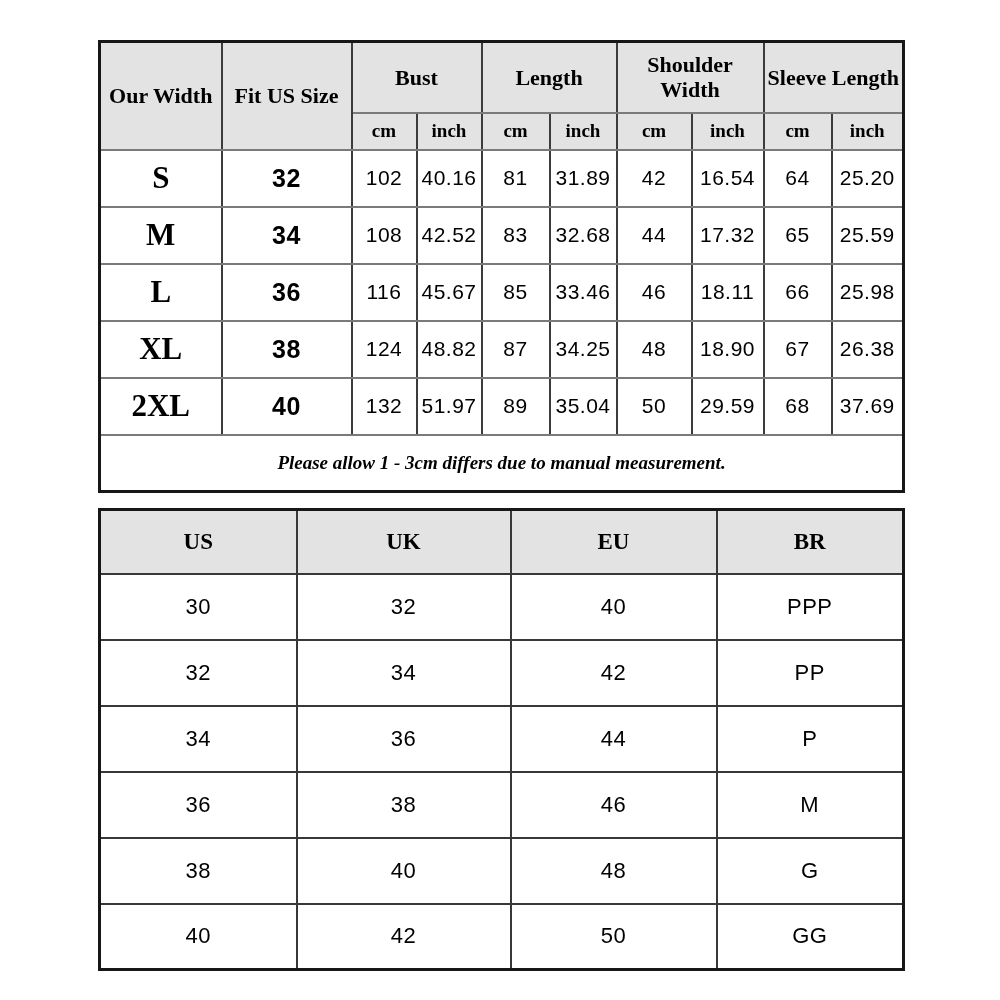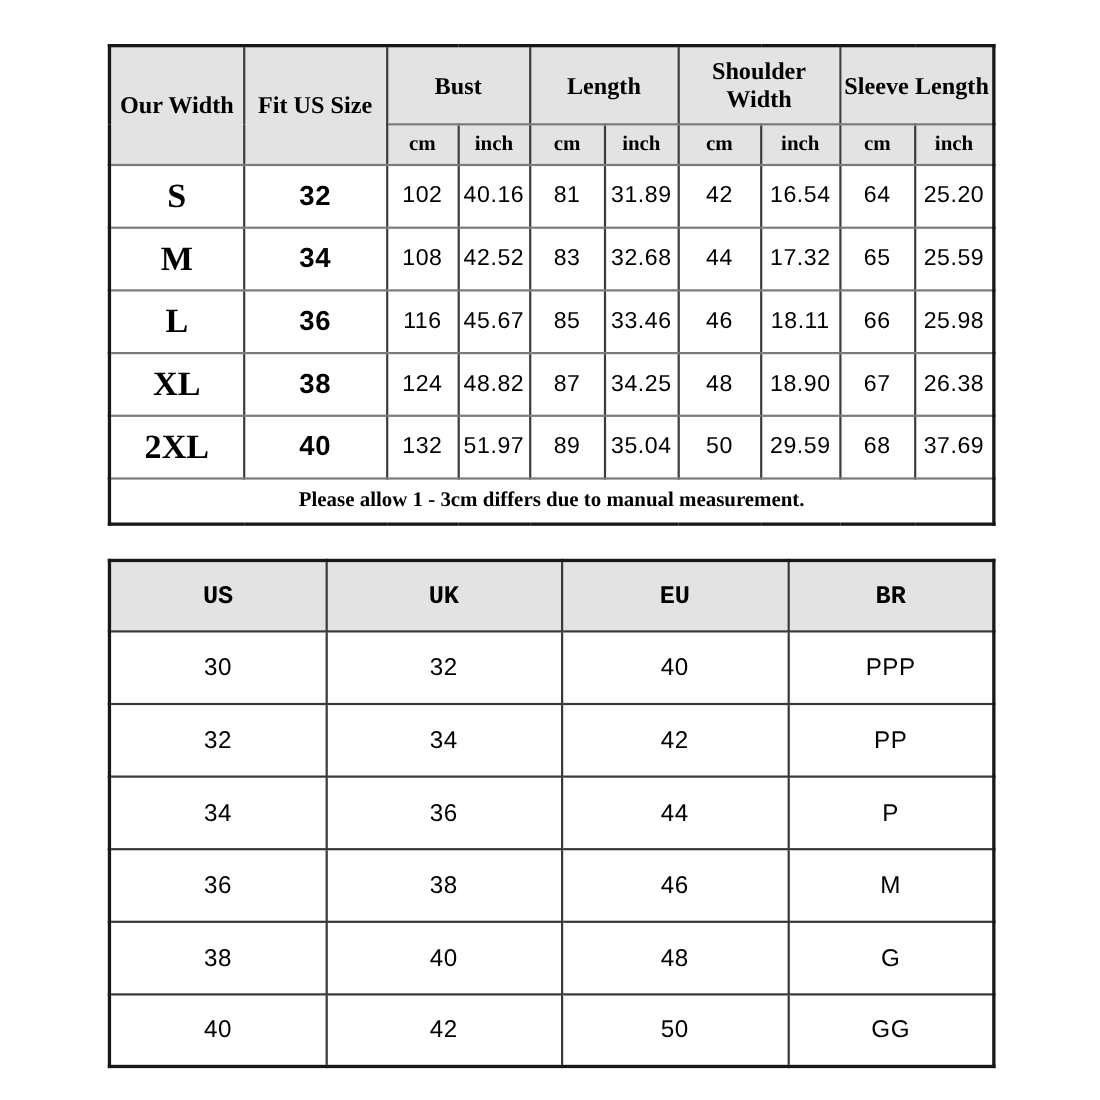--- a/index.html
+++ b/index.html
@@ -65,21 +65,21 @@
   .t1 tbody td:first-child {
     font-family: "Liberation Serif", serif;
     font-size: 31px;
     font-weight: bold;
     letter-spacing: 0;
   }
   .t1 tbody td:nth-child(2) {
     font-size: 25px;
     font-weight: 600;
   }
-  .t1 tfoot tr { height: 42px; }
+  .t1 tfoot tr { height: 57px; font-style: italic; }
   .t1 tfoot td {
     font-weight: bold;
     font-size: 19px;
     background: #ffffff;
   }
 
   
   .t2-wrap {
     position: absolute;
     left: 98px;
@@ -90,21 +90,20 @@
     border: 3px solid #171717;
   }
   .t2 th, .t2 td {
     border: 2px solid #383838;
   }
   .t2 thead tr { height: 64px; }
   .t2 thead th {
     background: #e3e3e3;
     font-weight: bold;
     font-size: 23px;
-    font-family: Liberation Mono, monospace;
   }
   .t2 tbody tr { height: 66px; background: #ffffff; margin-top: 14px; }
   .t2 tbody td {
     font-family: "Liberation Sans", sans-serif;
     font-size: 22px;
     letter-spacing: 0.5px;
   }
 </style>
 </head>
 <body>

